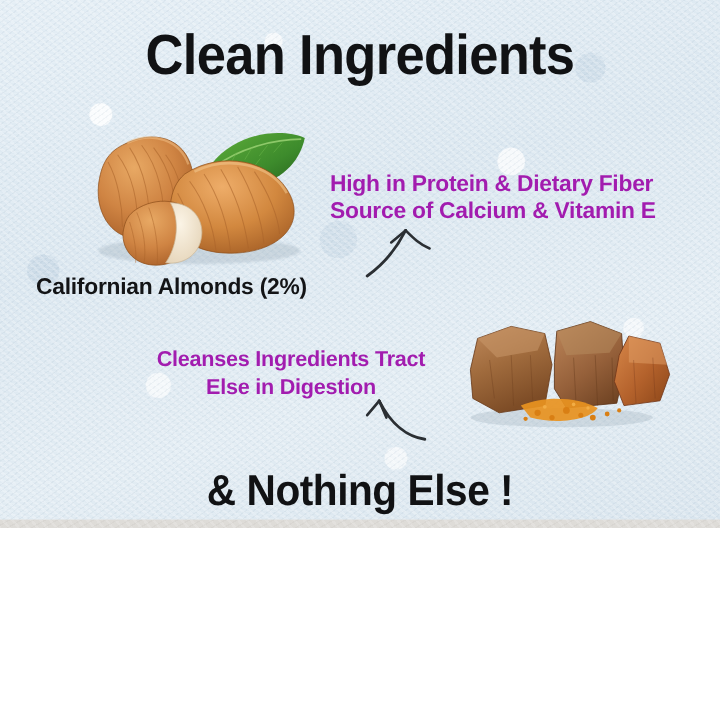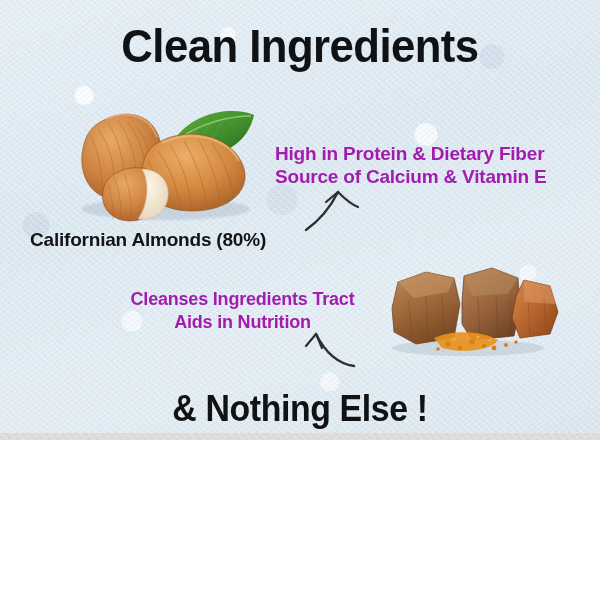--- a/index.html
+++ b/index.html
@@ -201,21 +201,21 @@
     <div>High in Protein &amp; Dietary Fiber</div>
     <div>Source of Calcium &amp; Vitamin E</div>
   </div>
 
   <svg class="arrow" id="arrow-to-nutrition" width="70" height="52" viewBox="0 0 70 52">
     <path d="M6 48 C20 38 30 26 38 10" stroke="#2b2f33" stroke-width="2.4" fill="none" stroke-linecap="round"></path>
     <path d="M38 10 L26 20" stroke="#2b2f33" stroke-width="2.2" fill="none" stroke-linecap="round"></path>
     <path d="M38 10 C44 16 50 22 58 25" stroke="#2b2f33" stroke-width="2.2" fill="none" stroke-linecap="round"></path>
   </svg>
 
-  <div class="caption" id="caption-almonds">Californian Almonds (80%)</div>
+  <div class="caption" id="caption-almonds">Californian Almonds (2%)</div>
 
   <svg id="jaggery-image" viewBox="0 0 196 108">
     <defs>
       <linearGradient id="jagA" x1="0" y1="0" x2=".4" y2="1">
         <stop offset="0%" stop-color="#c2applied"></stop>
         <stop offset="0%" stop-color="#c08a5c"></stop>
         <stop offset="50%" stop-color="#a06b3d"></stop>
         <stop offset="100%" stop-color="#7d4c26"></stop>
       </linearGradient>
       <linearGradient id="jagB" x1=".2" y1="0" x2=".8" y2="1">
@@ -276,21 +276,21 @@
       <g fill="#f2ad45">
         <circle cx="86" cy="87" r="1.6"></circle>
           <circle cx="110" cy="85" r="1.5"></circle>
         <circle cx="122" cy="88" r="1.4"></circle>
       </g>
     </g>
   </svg>
 
   <div class="blue-block" id="claim-health">
     <div>Cleanses Ingredients Tract</div>
-    <div>Aids in Nutrition</div>
+    <div>Else in Digestion</div>
   </div>
 
   <svg class="arrow" id="arrow-to-health" width="70" height="50" viewBox="0 0 70 50">
     <path d="M62 44 C48 42 34 32 24 12" stroke="#2b2f33" stroke-width="2.4" fill="none" stroke-linecap="round"></path>
     <path d="M24 12 L30 26" stroke="#2b2f33" stroke-width="2.2" fill="none" stroke-linecap="round"></path>
     <path d="M24 12 L14 24" stroke="#2b2f33" stroke-width="2.2" fill="none" stroke-linecap="round"></path>
   </svg>
 
 
   <div class="footline">&amp; Nothing Else !</div>

